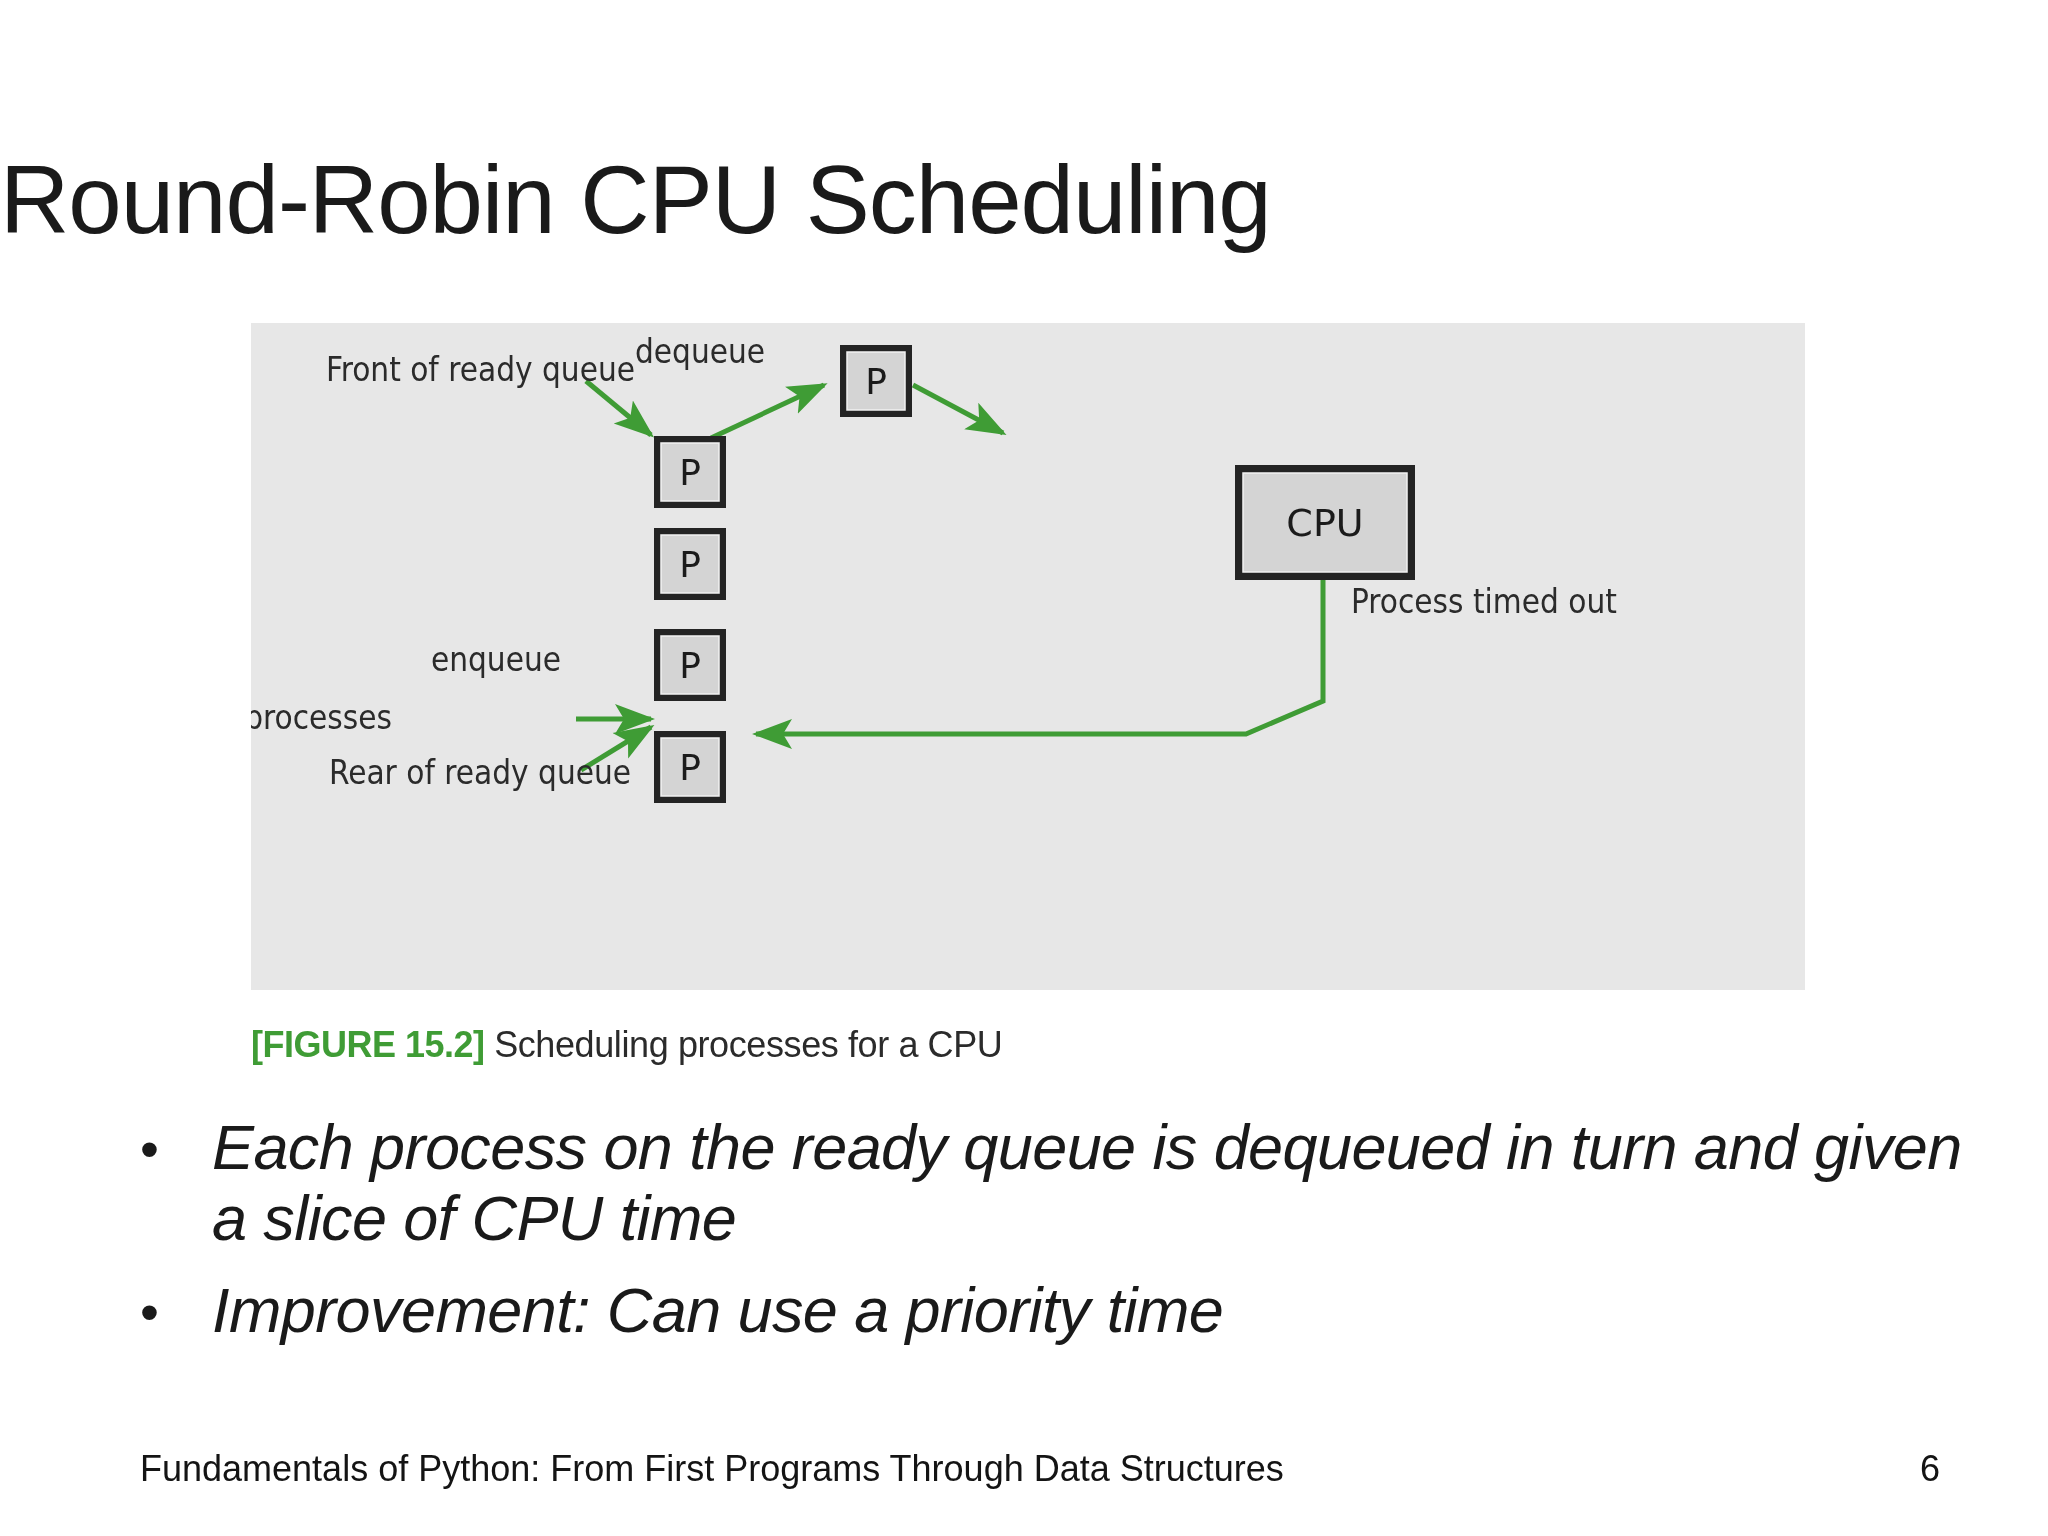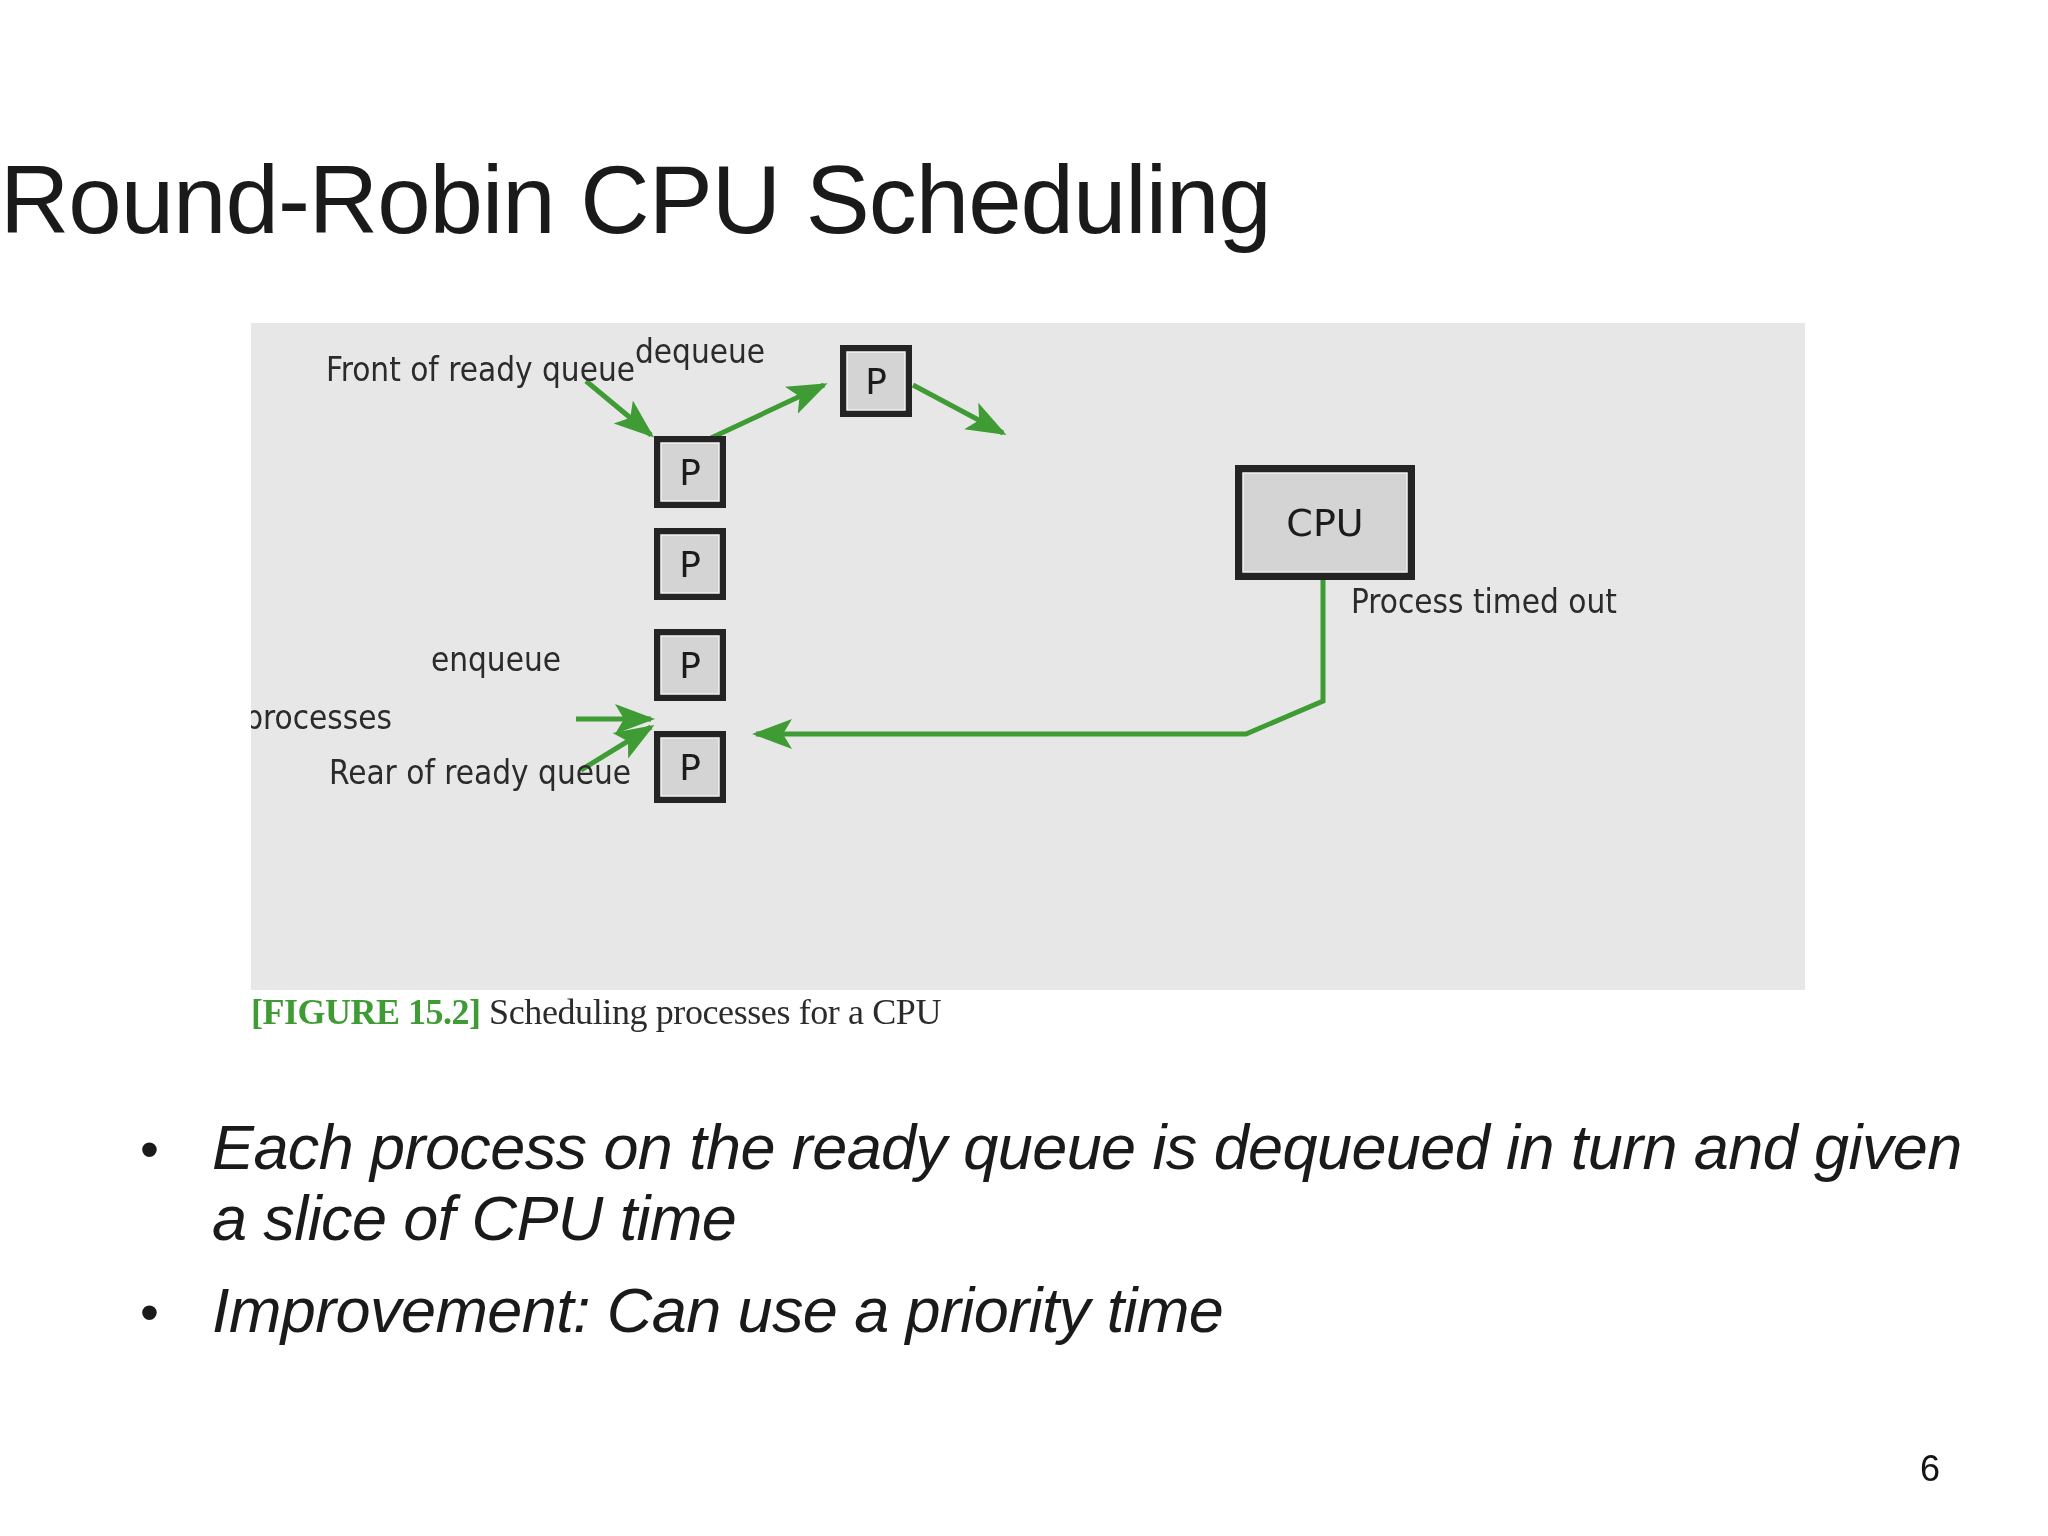--- a/index.html
+++ b/index.html
@@ -63,22 +63,22 @@
     font-family: "DejaVu Sans", sans-serif;
     font-size: 38px;
     fill: #1b1b1b;
     text-anchor: middle;
   }
 
   
   #figure-caption {
     position: absolute;
     left: 251px;
-    top: 991px;
-    font-family: Liberation Serif, serif;
+    top: 1024px;
+    font-family: Liberation Sans, sans-serif;
     font-size: 36px;
     color: #2b2b2b;
     white-space: nowrap;
     letter-spacing: -0.4px;
   }
   #figure-caption .fig-tag {
     color: #3f9c35;
     font-weight: bold;
     letter-spacing: -0.5px;
   }
@@ -234,14 +234,15 @@
     <div class="bullet-marker">•</div>
     <div class="bullet-text">Each process on the ready queue is dequeued in turn and given a slice of CPU time</div>
   </div>
   <div class="bullet-row">
     <div class="bullet-marker">•</div>
     <div class="bullet-text">Improvement: Can use a priority time</div>
   </div>
 </div>
 
 <div id="footer">
+  <div id="footer-title">Fundamentals of Python: From First Programs Through Data Structures</div>
   <div id="footer-page">6</div>
 </div>
 
 </body></html>

